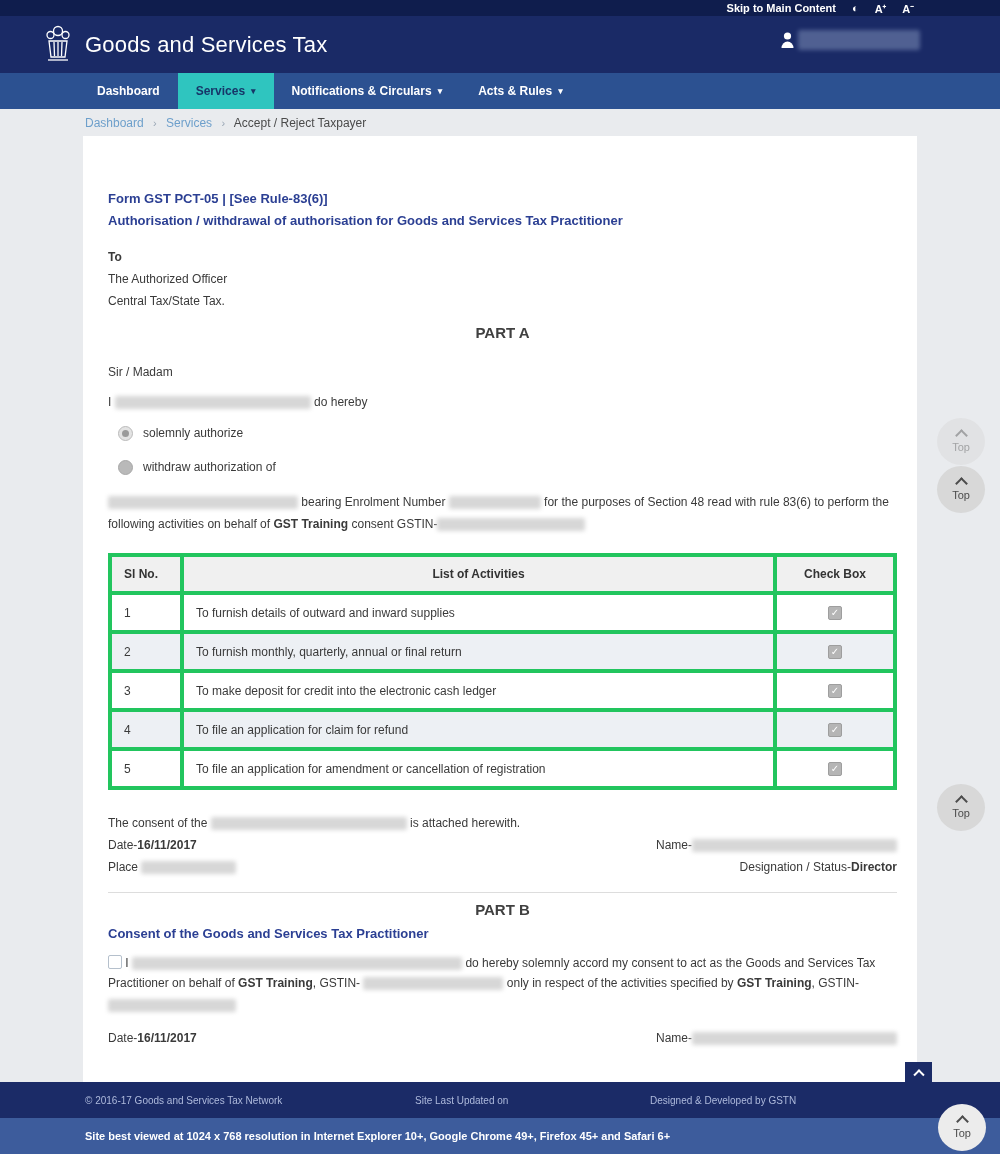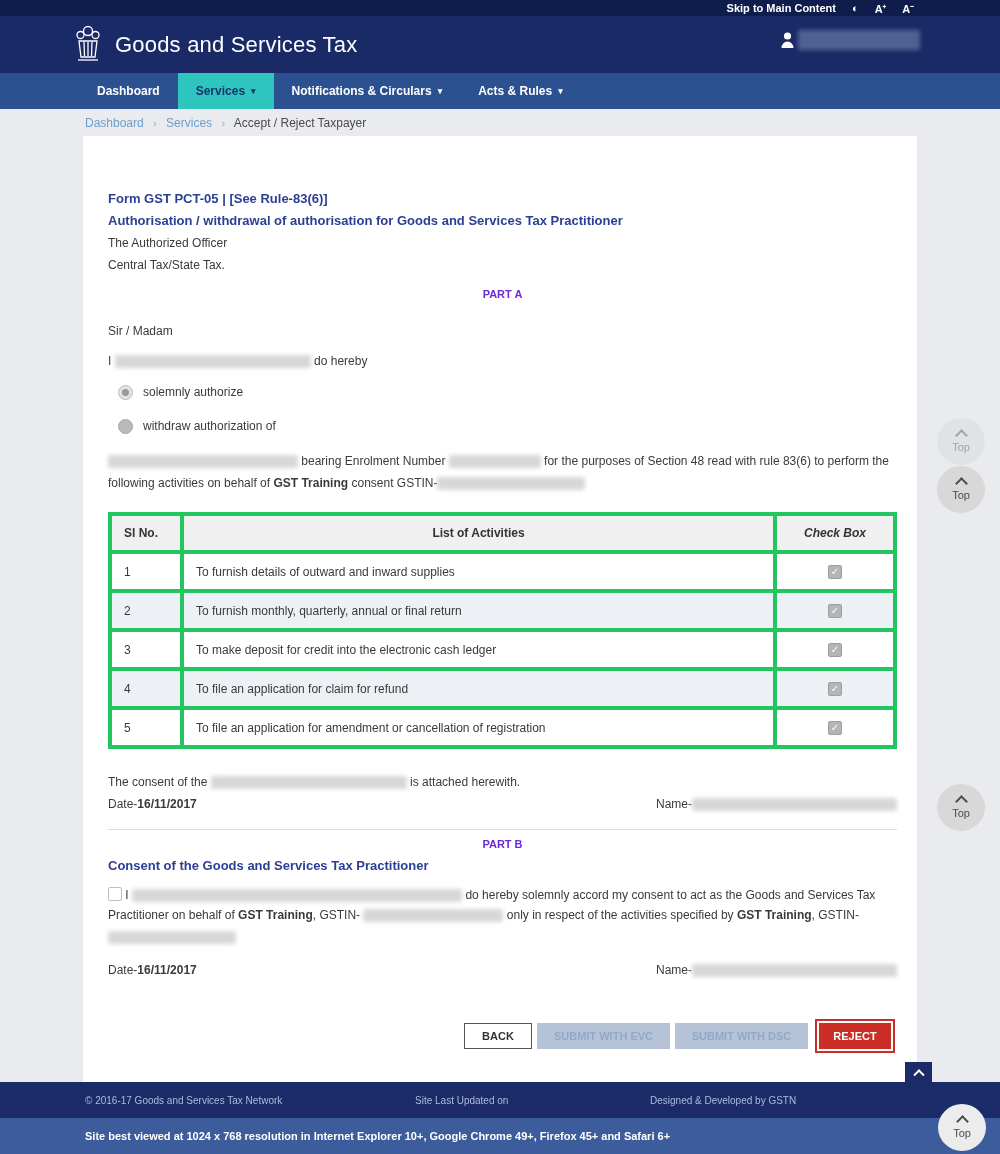--- a/index.html
+++ b/index.html
@@ -16,21 +16,21 @@
   .topstrip {
     height:16px; background:#0f1d4d;
     display:flex; align-items:center; justify-content:flex-end;
     gap:16px; padding-right:86px;
   }
   .topstrip .t { color:#fff; font-size:11px; font-weight:bold; cursor:pointer; }
   
   .header {
     height:57px; background:#1a2a66;
     display:flex; align-items:center;
-    padding-left:73px; position:relative;
+    padding-left:43px; position:relative;
   }
   .emblem { width:30px; height:42px; margin-right:12px; }
   .brand { color:#fff; font-size:22px; letter-spacing:.2px; }
   .user-area { position:absolute; right:80px; top:14px; display:flex; align-items:center; }
   .user-icon { width:13px; height:16px; margin-right:4px; }
   .blurbox {
     display:inline-block; background:#c9cdd4; border-radius:2px;
     filter:blur(2px); vertical-align:middle; opacity:.85;
   }
   .user-area .blurbox { background:#5a6a9a; }
@@ -51,40 +51,40 @@
   .card {
     width:834px; margin-left:83px; background:#fff;
     min-height:936px; padding:52px 20px 40px 25px;
     font-size:12px; position:relative;
   }
   .form-title { color:#2b3f93; font-weight:bold; font-size:13px; line-height:22px; }
   .sec { margin-top:14px; }
   .line { line-height:22px; }
   .bold { font-weight:bold; }
   .center { text-align:center; }
-  .part-label { font-weight:bold; font-size:11px; color:#6d28d9; margin-top:12px;text-align:center; }
+  .part-label { font-weight:bold; font-size:15px; color:#404040; margin-top:12px;text-align:center; }
   .blur-t { display:inline-block; height:13px; background:#d7d7d7; border-radius:2px;
             filter:blur(2px); vertical-align:middle; }
   
   .radio-row { display:flex; align-items:center; margin:10px 0 0 10px; height:20px; }
   .radio-row .lbl { margin-left:10px; }
   .radio {
     width:15px; height:15px; border-radius:50%;
     background:#e3e3e3; border:1px solid #bbb;
     display:inline-flex; align-items:center; justify-content:center;
   }
   .radio .dot { width:7px; height:7px; border-radius:50%; background:#9a9a9a; }
   .radio.off { background:#b9b9b9; border-color:#a8a8a8; }
   
   table.acts { width:100%; border-collapse:collapse; margin-top:18px; }
   table.acts th, table.acts td { border:4px solid #22c55e; padding:10px 12px; font-size:12px; }
   table.acts th { background:#f0f0f0; font-weight:bold; color:#333; }
   th.c-sl { width:72px; text-align:left; }
   th.c-act { text-align:center; }
-  th.c-chk { width:120px; text-align:center;font-style:italic; }
+  th.c-chk { width:120px; text-align:center; }
   td.c-chk { text-align:center; }
   tr.alt td { background:#edf0f4; }
   .chk {
     display:inline-flex; width:14px; height:14px; background:#b5b5b5;
     border:1px solid #9e9e9e; border-radius:2px; color:#fff; font-size:10px;
     align-items:center; justify-content:center; line-height:1;
   }
   .chk.empty { background:#fff; border:1px solid #b5c0cc; color:transparent; }
   
   .tc { display:flex; justify-content:space-between; align-items:center; line-height:22px; }
@@ -192,20 +192,21 @@
   <a>Services</a>
   <span class="sep">›</span>
   <span class="current">Accept / Reject Taxpayer</span>
 </div>
 
 <div class="card">
 
   <div class="form-title">Form GST PCT-05 | [See Rule-83(6)]</div>
   <div class="form-title">Authorisation / withdrawal of authorisation for Goods and Services Tax Practitioner</div>
 
+  <div class="sec line bold">To</div>
   <div class="line">The Authorized Officer</div>
   <div class="line">Central Tax/State Tax.</div>
 
   <div class="part-label center">PART A</div>
 
   <div class="line" style="margin-top:20px;">Sir / Madam</div>
 
   <div class="line" style="margin-top:8px;">
     <span>I</span>
     <span class="blur-t" style="width:196px;"></span>
@@ -277,20 +278,29 @@
 
   <div class="tc">
     <div>
       <span>Date-</span><span class="bold">16/11/2017</span>
     </div>
     <div>
       <span>Name-</span><span class="blur-t" style="width:205px;"></span>
     </div>
   </div>
 
+  <div class="tc">
+    <div>
+      <span>Place</span>
+      <span class="blur-t" style="width:95px;"></span>
+    </div>
+    <div>
+      <span>Designation / Status-</span><span class="bold">Director</span>
+    </div>
+  </div>
 
   <div class="hr"></div>
 
   <div class="part-label center" style="margin-top:0;">PART B</div>
 
   <div class="partb-title">Consent of the Goods and Services Tax Practitioner</div>
 
   <div class="consent-para">
     <span class="chk empty" style="vertical-align:-2px;"></span>
     <span>I</span>

